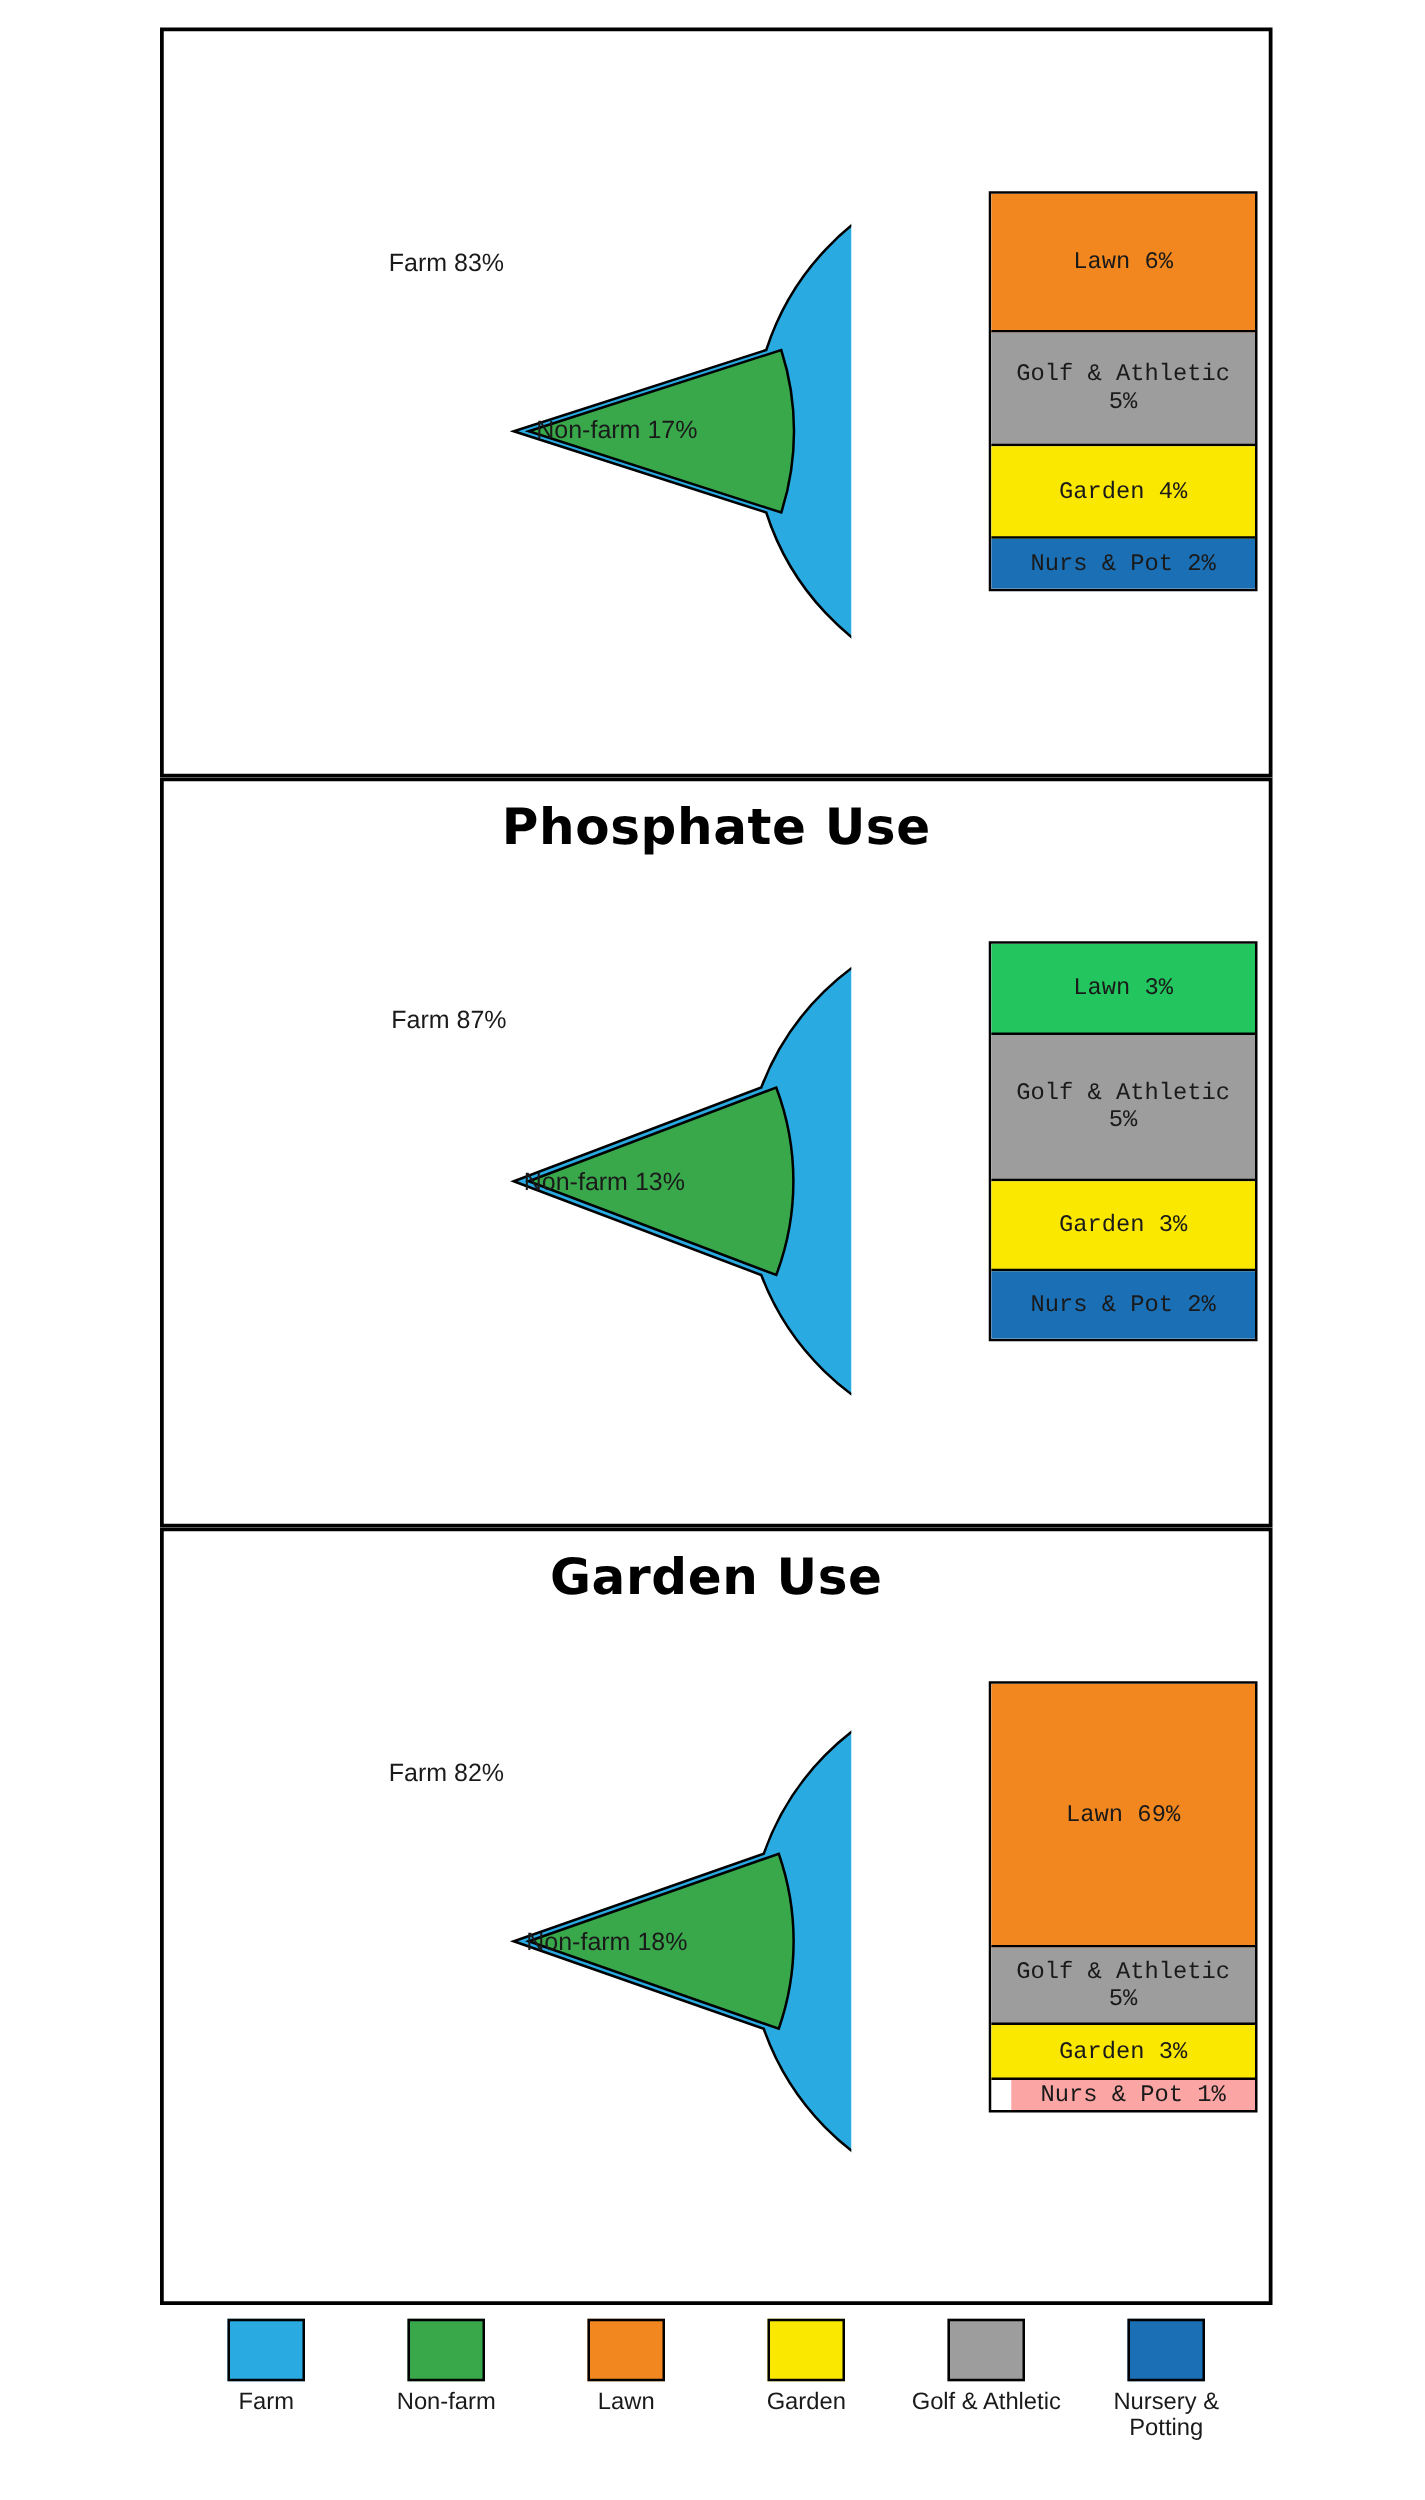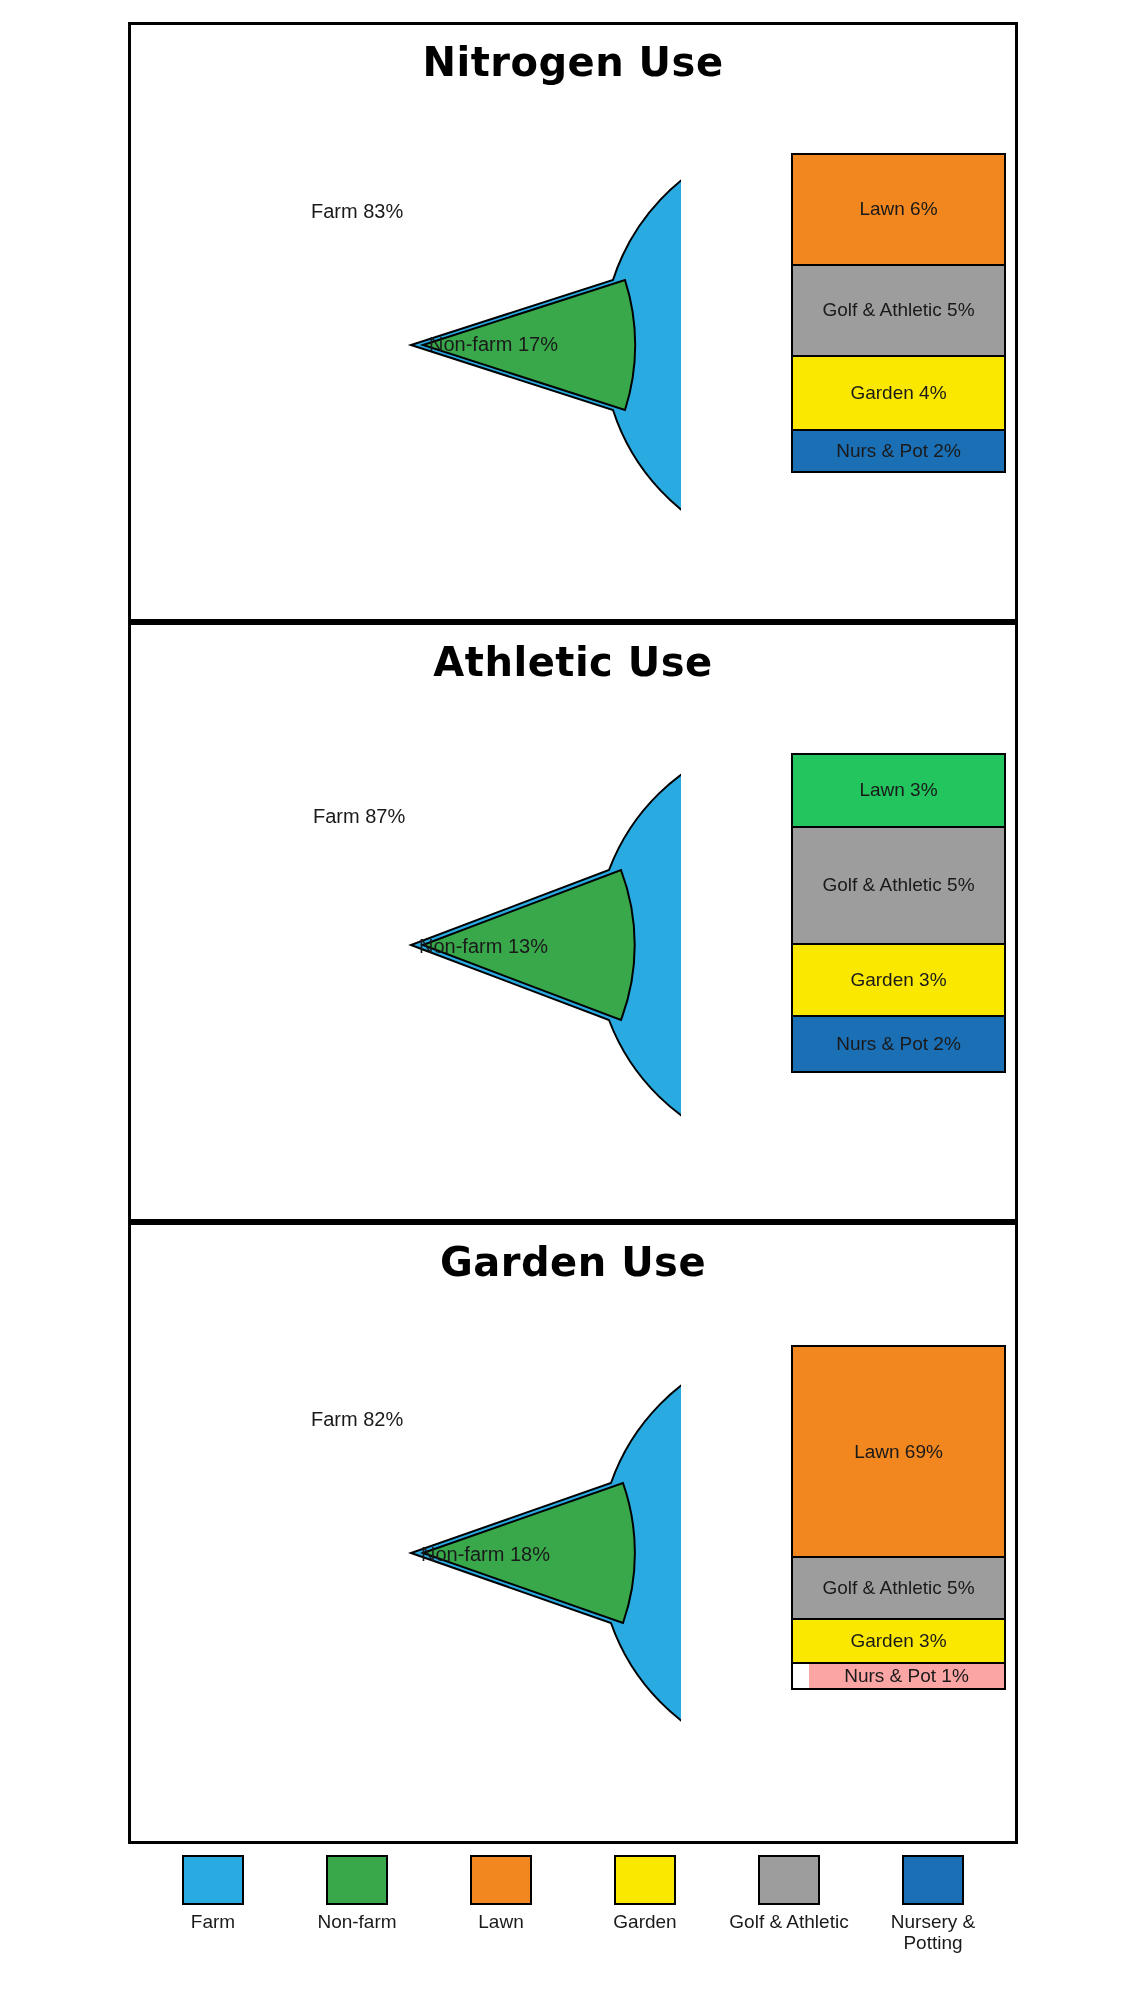--- a/index.html
+++ b/index.html
@@ -54,20 +54,21 @@
     height: 500px;
   }
   .pie-svg { display: block; }
 
   .stack {
     position: absolute;
     width: 215px;
     border: 2px solid #000000;
     box-sizing: border-box;
     overflow: hidden;
+    font-family: Liberation Mono, monospace;
   }
   .seg {
     position: relative;
     box-sizing: border-box;
     border-bottom: 2px solid #000000;
     display: flex;
     align-items: center;
     justify-content: center;
     text-align: center;
     font-size: 19px;
@@ -124,21 +125,20 @@
   <svg class="leader" viewBox="0 0 1140 2000">
     <line x1="632" y1="340" x2="790" y2="152" stroke="#000" stroke-width="2"></line>
     <line x1="645" y1="482" x2="790" y2="550" stroke="#000" stroke-width="2"></line>
     <line x1="630" y1="930" x2="790" y2="735" stroke="#000" stroke-width="2"></line>
     <line x1="645" y1="1060" x2="790" y2="1152" stroke="#000" stroke-width="2"></line>
     <line x1="630" y1="1532" x2="790" y2="1352" stroke="#000" stroke-width="2"></line>
     <line x1="645" y1="1662" x2="790" y2="1772" stroke="#000" stroke-width="2"></line>
   </svg>
 
   <section class="panel" id="panel-0">
-    <div class="panel-title">Nitrogen Use</div>
 
     <div class="pie-wrap">
       <svg class="pie-svg" viewBox="0 0 520 500" width="520" height="500">
 
         <path d="M 250 250 L 452 315 A 212 212 0 1 0 452 185 Z" fill="#29ABE2" stroke="#000" stroke-width="2"></path>
 
         <path d="M 262 250 L 464 185 A 212 212 0 0 1 464 315 Z" fill="#39A84B" stroke="#000" stroke-width="2"></path>
       </svg>
       <div style="position:absolute; left:150px; top:105px; font-size:20px;">Farm 83%</div>
       <div style="position:absolute; left:268px; top:238px; font-size:20px;">Non-farm 17%</div>
@@ -146,21 +146,21 @@
 
     <div class="stack" style="left: 660px; top: 128px; height: 320px;">
       <div class="seg" style="background:#F2871F; height:35%;">Lawn 6%</div>
       <div class="seg" style="background:#9D9D9D; height:29%;">Golf &amp; Athletic 5%</div>
       <div class="seg" style="background:#FAE800; height:23.5%;">Garden 4%</div>
       <div class="seg" style="background:#1B6FB5; height:12.5%;">Nurs &amp; Pot 2%</div>
     </div>
   </section>
 
   <section class="panel" id="panel-1">
-    <div class="panel-title">Athletic Use</div>
+    <div class="panel-title">Phosphate Use</div>
 
     <div class="pie-wrap">
       <svg class="pie-svg" viewBox="0 0 520 500" width="520" height="500">
         <path d="M 250 250 L 448 325 A 212 212 0 1 0 448 175 Z" fill="#29ABE2" stroke="#000" stroke-width="2"></path>
         <path d="M 262 250 L 460 175 A 212 212 0 0 1 460 325 Z" fill="#39A84B" stroke="#000" stroke-width="2"></path>
       </svg>
       <div style="position:absolute; left:152px; top:110px; font-size:20px;">Farm 87%</div>
       <div style="position:absolute; left:258px; top:240px; font-size:20px;">Non-farm 13%</div>
     </div>
 

